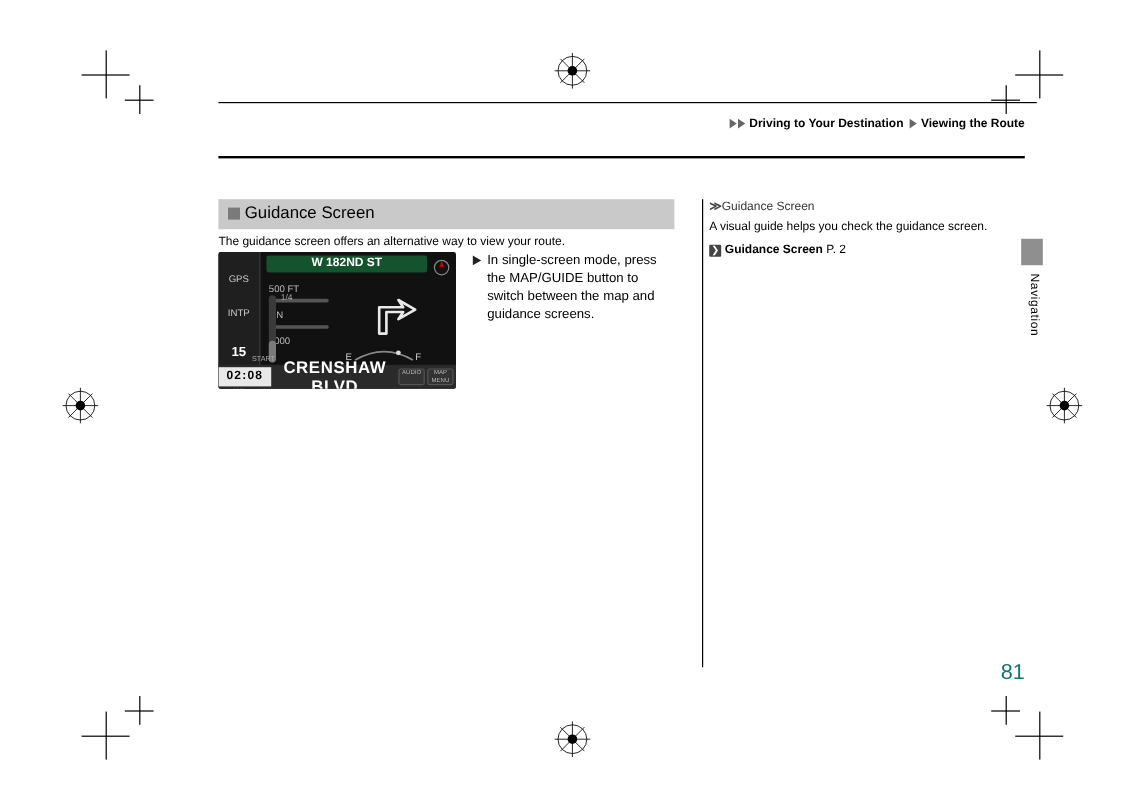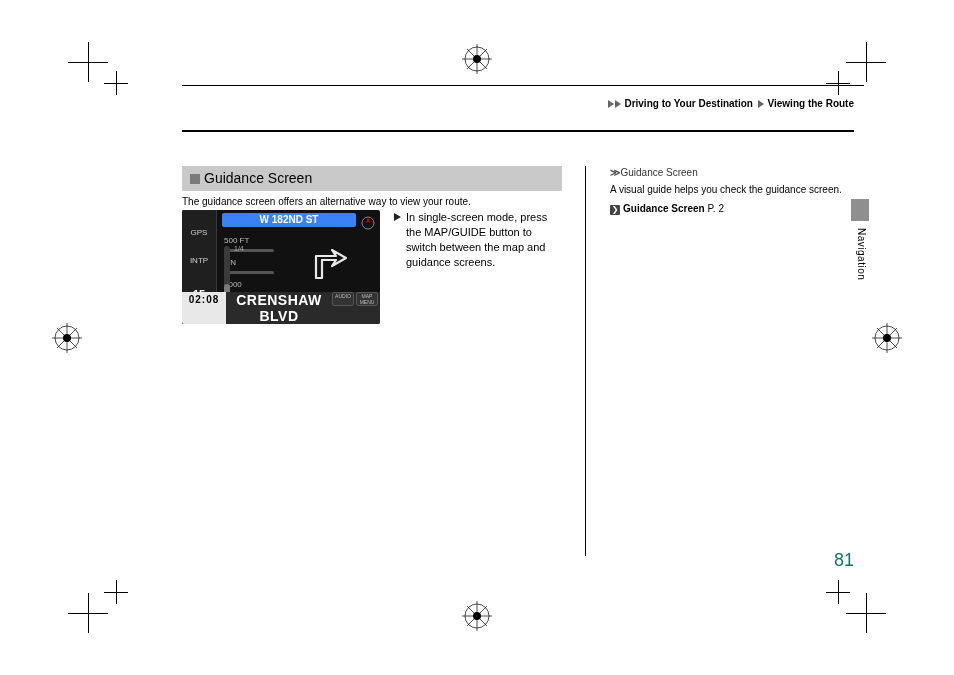--- a/index.html
+++ b/index.html
@@ -38,43 +38,43 @@
   
   .section-heading { position:absolute; top:166px; left:182px; width:380px; background:#c9c9c9; padding:3px 8px 4px; box-sizing:border-box; }
   .section-heading .sq { display:inline-block; width:10px; height:10px; background:#7a7a7a; margin-right:4px; vertical-align:-1px;}
   .section-heading .t { font-size:14px; color:#000; }
   .intro { position:absolute; top:196px; left:182px; font-size:10px; color:#000; }
   
   .nav-shot { position:absolute; top:210px; left:182px; width:198px; height:114px; background:#111; border-radius:2px; color:#ddd; font-size:8px; overflow:hidden; }
   .nav-shot .left-col { position:absolute; left:0; top:0; bottom:0; width:34px; background:#1f1f1f; border-right:1px solid #3a3a3a; }
   .nav-shot .left-col div { text-align:center; line-height:1.1; margin-top:19px; color:#ccc; }
   .nav-shot .left-col .big { font-size:11px; font-weight:600; color:#fff; margin-top:22px;}
-  .nav-shot .street-bar { position:absolute; top:3px; left:40px; right:24px; height:14px; background:#3b82f6; text-align:center; line-height:14px; font-size:10px; font-weight:700; color:#fff; border-radius:2px;}
+  .nav-shot .street-bar { position:absolute; top:3px; left:40px; right:24px; height:14px; background:#14532d; text-align:center; line-height:14px; font-size:10px; font-weight:700; color:#fff; border-radius:2px;}
   .nav-shot .gps { position:absolute; top:5px; right:4px; width:16px; text-align:center; font-size:6px; line-height:1; color:#aaa;}
   .nav-shot .scale { position:absolute; top:26px; left:42px; width:50px; }
   .nav-shot .scale .row { display:flex; justify-content:space-between; font-size:8px; color:#bbb; margin-bottom:4px;}
   .nav-shot .scale .bar { height:3px; background:#555; border-radius:2px; margin-bottom:6px;}
   .nav-shot .arrow { position:absolute; top:28px; right:28px; width:46px; height:46px; }
   .nav-shot .arrow svg{width:46px;height:46px;}
   .nav-shot .gauge { position:absolute; bottom:22px; right:28px; width:64px; height:12px; }
   .nav-shot .gauge svg{width:64px;height:12px;}
-  .nav-shot .bottom-bar { position:absolute; bottom:0; left:0; right:0; height:32px; background:#2a2a2a; display:flex; }
+  .nav-shot .bottom-bar { position:absolute; bottom:0; left:0; right:0; height:20px; background:#2a2a2a; display:flex; align-items:center; }
   .nav-shot .clock { background:#e8e8e8; color:#000; width:44px; text-align:center; font-size:10px; font-weight:700; line-height:16px; letter-spacing:1px;}
   .nav-shot .bottom-bar .road { flex:1; text-align:center; font-size:14px; font-weight:700; color:#fff; letter-spacing:0.5px;}
   .nav-shot .menu-btn { width:20px; height:12px; background:#333; border:1px solid #555; border-radius:2px; margin-right:2px; font-size:5px; text-align:center; line-height:6px; color:#bbb; padding-top:0;}
   .nav-shot .vbar { position:absolute; bottom:22px; left:42px; width:6px; height:56px; background:#3a3a3a; border-radius:3px;}
   .nav-shot .vbar .fill { position:absolute; bottom:0; left:0; right:0; height:18px; background:#7a7a7a; border-radius:3px;}
   .nav-shot .vbar .lbl { position:absolute; top:-1px; left:10px; font-size:7px; color:#aaa;}
   .nav-shot .vbar .lbl2 { position:absolute; bottom:-1px; left:-14px; font-size:6px; color:#aaa;}
   
   .instr { position:absolute; top:210px; left:394px; width:168px; font-size:11px; line-height:1.35; color:#000;}
   .instr .item { position:relative; padding-left:12px; margin-bottom:6px; }
   .instr .tri { position:absolute; left:0; top:3px; width:0;height:0; border-left:7px solid #222; border-top:4px solid transparent; border-bottom:4px solid transparent; }
   
-  .note-col { position:absolute; top:166px; left:585px; width:244px; border-left:1px solid #000; padding-left:24px; font-size:10px; line-height:1.4; color:#000; height:390px; }
+  .note-col { position:absolute; top:166px; left:585px; width:244px; border-left:1px solid #000; padding-left:5px; font-size:10px; line-height:1.4; color:#000; height:390px; }
   .note-title { font-size:10px; color:#333; margin-bottom:3px;}
   .note-title .chev { display:inline-block; font-weight:900; letter-spacing:-3px; margin-right:3px; color:#444;}
   .note-link { margin-top:5px; }
   .note-link .ic { display:inline-block; width:10px; height:10px; background:#444; color:#fff; font-size:8px; text-align:center; line-height:10px; border-radius:1px; margin-right:3px; vertical-align:0;}
   .note-link .lt { font-weight:700; }
   
   .tab { position:absolute; top:199px; right:85px; width:18px; height:22px; background:#8f8f8f; }
   .section-label { position:absolute; top:228px; right:87px; writing-mode:vertical-rl; font-size:10px; letter-spacing:0.5px; color:#000; }
   
   .pageno { position:absolute; bottom:104px; right:100px; font-size:18px; color:#0f766e; }

